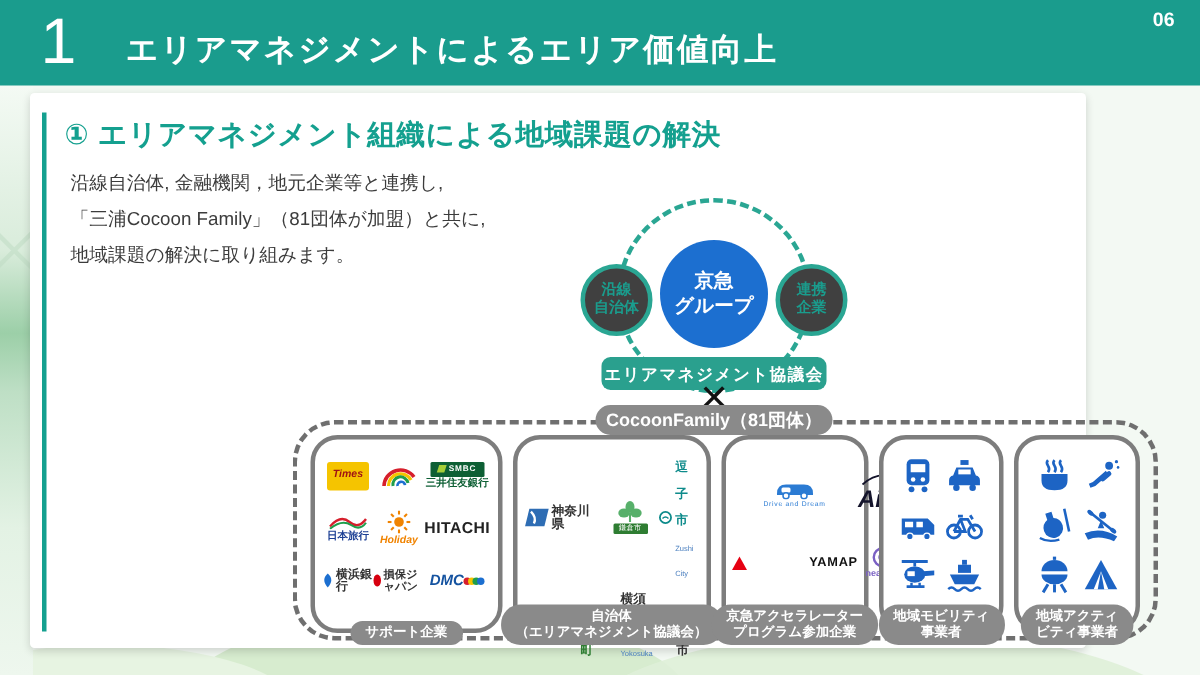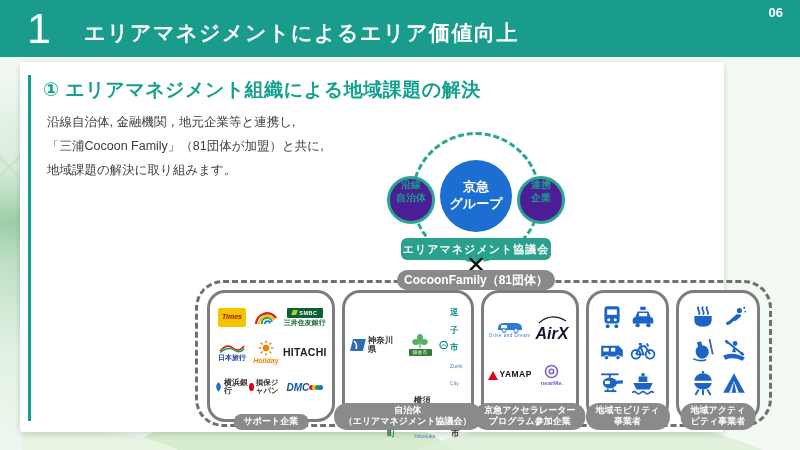--- a/index.html
+++ b/index.html
@@ -32,23 +32,23 @@
   .body-text { position:absolute; left:27px; top:48px; width:350px; font-size:12.5px; color:#3c3c3c; line-height:24px; }
   .hl-blue { color:#1c6fd0; font-weight:bold; }
 
   
   .diagram { position:absolute; left:0; top:0; }
   .dashed-circle { position:absolute; left:391px; top:70px; width:130px; height:130px;
     border:3.5px dashed #2aa693; border-radius:50%; }
   .center-circle { position:absolute; left:420px; top:98px; width:72px; height:72px; border-radius:50%;
     background:#1c6fd0; color:#fff; font-weight:bold; font-size:13px; line-height:1.3;
     display:flex; flex-direction:column; align-items:center; justify-content:center; z-index:2; }
-  .side-circle { position:absolute; width:48px; height:48px; border-radius:50%; background:#4c1d95;
+  .side-circle { position:absolute; width:48px; height:48px; border-radius:50%; background:#404040;
     border:3px solid #2aa693; color:#1a9c8d; font-weight:bold; font-size:10px; line-height:1.25;
-    display:flex; flex-direction:column; align-items:center; z-index:2; }
+    display:flex; flex-direction:column; align-items:center; justify-content:center; z-index:2; }
   .side-left { left:367px; top:114px; } .side-right { left:497px; top:114px; }
   .council-badge { position:absolute; left:381px; top:176px; width:150px; height:22px; background:#2aa08e;
     border-radius:6px; color:#fff; font-weight:bold; font-size:11px; letter-spacing:1px;
     display:flex; align-items:center; justify-content:center; z-index:3; }
   .times-sign { position:absolute; left:441px; top:189px; width:30px; text-align:center;
     font-size:24px; font-weight:bold; color:#111; z-index:4; }
   .family-badge { position:absolute; left:377px; top:208px; width:158px; height:20px; background:#8a8a8a;
     border-radius:11px; color:#fff; font-weight:bold; font-size:12px;
     display:flex; align-items:center; justify-content:center; z-index:4; }
 
@@ -86,21 +86,21 @@
   .dmc-swoosh i { width:5px; height:5px; border-radius:50%; margin-left:-2px; }
 
   .muni-txt { font-size:8.5px; font-weight:bold; color:#333; }
   .zushi-txt { color:#0e8b8b;margin-top:46px; } .hayama-txt { color:#2e7d32;padding-left:28px; }
   .tiny-en { font-size:5px; color:#4a7fbf; }
   .kamakura-tag { background:#2e7d32; color:#fff; font-size:5px; padding:1px 4px; border-radius:1px; }
 
   .carstay-sub { font-size:4.5px; color:#2b7bd3; letter-spacing:.5px; }
   .airx-txt { font-size:16px; font-weight:bold; color:#14142b; font-style:italic; }
   .yamap-tri { width:0; height:0; border-left:5px solid transparent; border-right:5px solid transparent; border-bottom:9px solid #e60012; }
-  .yamap-txt { font-size:8.5px; font-weight:bold; color:#111; letter-spacing:.5px; }
+  .yamap-txt { font-size:8.5px; font-weight:bold; color:#111; letter-spacing:.5px;margin-left:40px; }
   .nearme-txt { font-size:6px; font-weight:bold; color:#7b61c4; }
 
   .icn { width:26px; height:26px; display:block; }
   svg { display:block; }
 </style>
 </head>
 <body>
 
 <div class="bg">
   <div class="blob blob1"></div>

